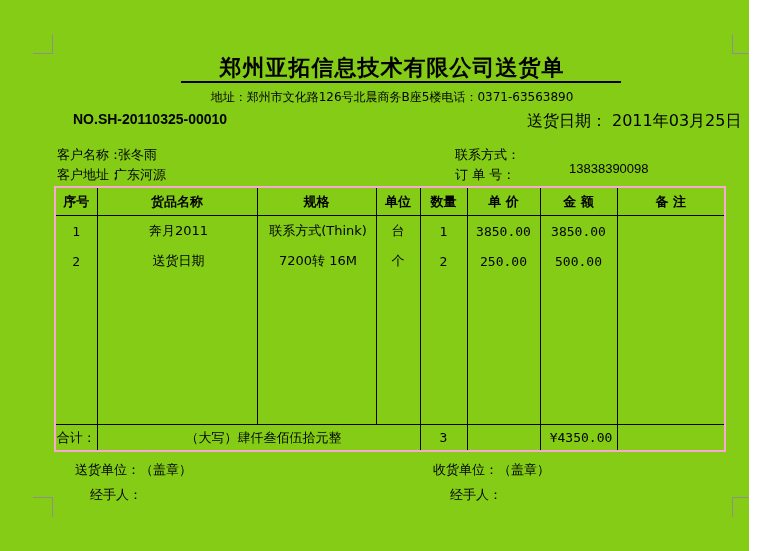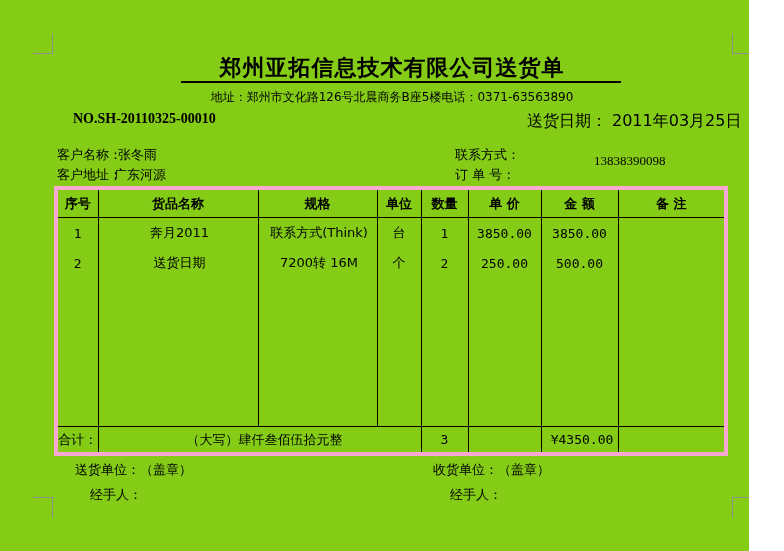--- a/index.html
+++ b/index.html
@@ -1,20 +1,20 @@
 <!DOCTYPE html>
 <html><head>
 <meta charset="utf-8">
 <style>
   html, body { margin:0; padding:0; background:#ffffff; }
   .page {
     position:relative; width:749px; height:551px; background:#84cc16;
     color:#000; font-family:"DejaVu Sans", sans-serif; overflow:hidden;
   }
-  .mono { font-family:Liberation Serif, serif;padding-left:16px; }
+  .mono { font-family:Liberation Sans, sans-serif;padding-left:16px; }
 
   
   .crop { position:absolute; width:19px; height:19px; border:0 solid #8f8f8f; }
   .crop.tl { left:33px;  top:34px;  border-right-width:1px; border-bottom-width:1px; }
   .crop.tr { left:732px; top:34px;  border-left-width:1px;  border-bottom-width:1px; }
   .crop.bl { left:33px;  top:497px; border-right-width:1px; border-top-width:1px; }
   .crop.br { left:732px; top:497px; border-left-width:1px;  border-top-width:1px; }
 
   .title {
     position:absolute; left:52px; top:53px; width:680px;
@@ -31,21 +31,21 @@
 
   .order-no { position:absolute; left:57px; top:111px; font-size:14px; font-weight:bold; }
   .delivery-date { position:absolute; left:527px; top:111px; font-size:16px; font-weight:normal; white-space:nowrap; }
   .delivery-date .val { margin-left:5px; }
 
   .field { position:absolute; font-size:13px; white-space:nowrap; }
 
   table.dtable {
     position:absolute; left:54px; top:186px;
     border-collapse:collapse; table-layout:fixed;
-    border:4px solid #f9a8d4; font-size:13px;
+    border:2px solid #f9a8d4; font-size:13px;
   }
   .dtable th, .dtable td {
     border:1px solid #000; padding:0; text-align:center;
     overflow:hidden; white-space:nowrap; font-weight:normal;
   }
   .dtable thead th { font-weight:bold; height:27px; font-size:13px; }
   .dtable tr.item td   { border-top:none; border-bottom:none; height:30px; }
   .dtable tr.spacer td { border-top:none; border-bottom:none; height:148px; }
   .dtable tr.total td  { height:25px; }
   .cell-left  { text-align:left; padding-left:3px !important; }
@@ -71,21 +71,21 @@
   </div>
 
   <div class="order-no mono">NO.SH-20110325-00010</div>
   <div class="delivery-date">
     <span>送货日期：</span><span class="val">2011年03月25日</span>
   </div>
 
   <span class="field" style="left:57px; top:146px;text-align:center;">客户名称：</span>
   <span class="field" style="left:118px; top:146px;">张冬雨</span>
   <span class="field" style="left:455px; top:146px;">联系方式：</span>
-  <span class="field mono" style="left:553px; top:153px;margin-left:25px;">13838390098</span>
+  <span class="field mono" style="left:553px; top:161px;">13838390098</span>
   <span class="field" style="left:57px; top:166px;">客户地址：</span>
   <span class="field" style="left:114px; top:166px;">广东河源</span>
   <span class="field" style="left:455px; top:166px;">订 单 号：</span>
 
   <table class="dtable">
     <colgroup>
       <col style="width:42px">
         <col style="width:160px">
         <col style="width:119px">
         <col style="width:44px">

